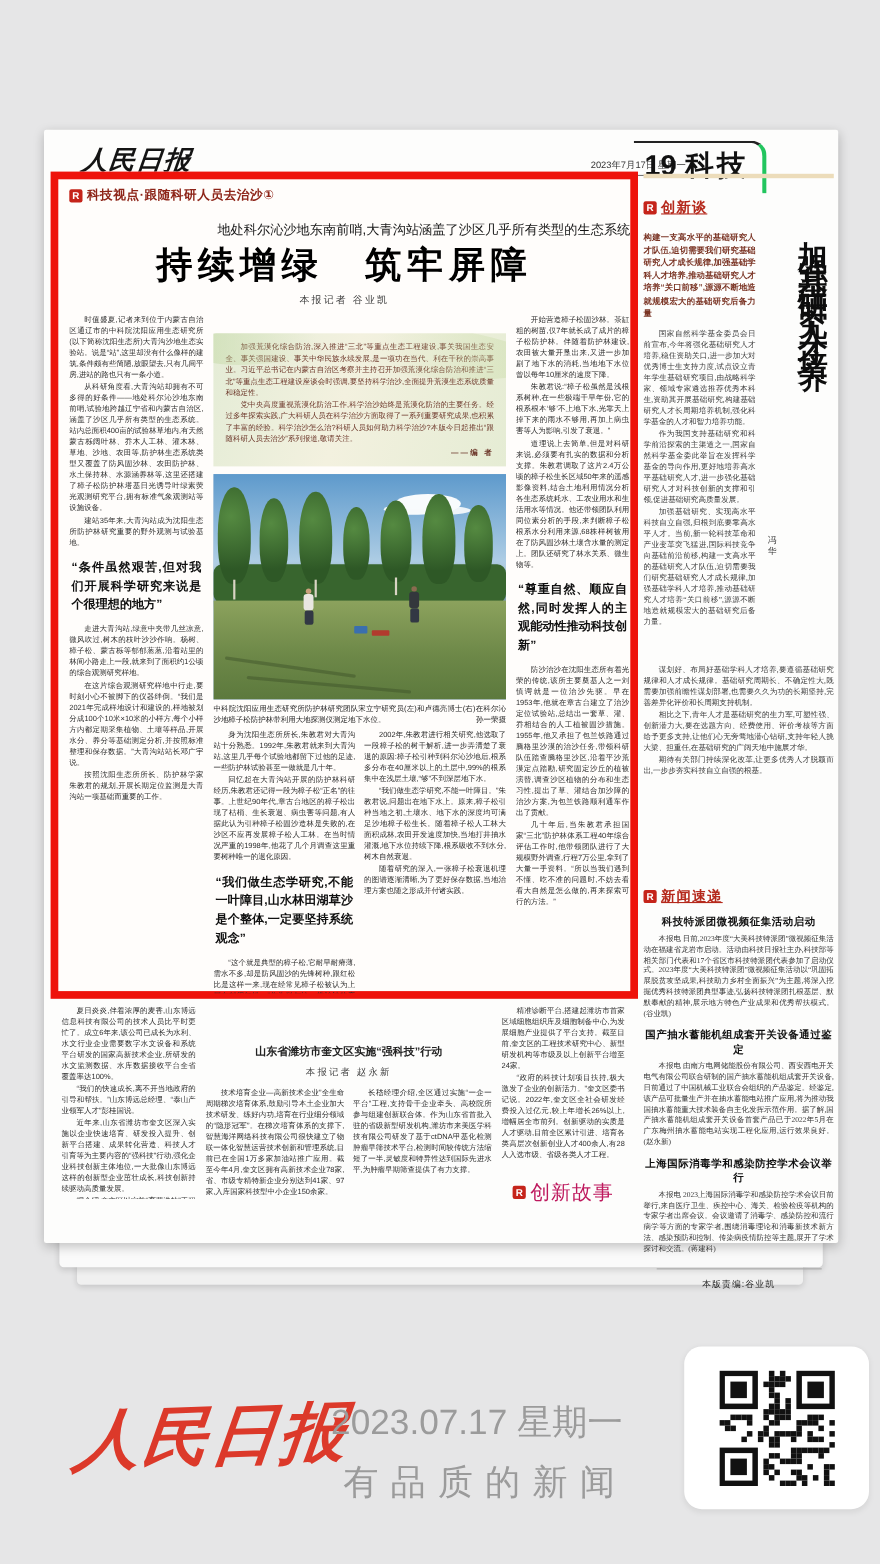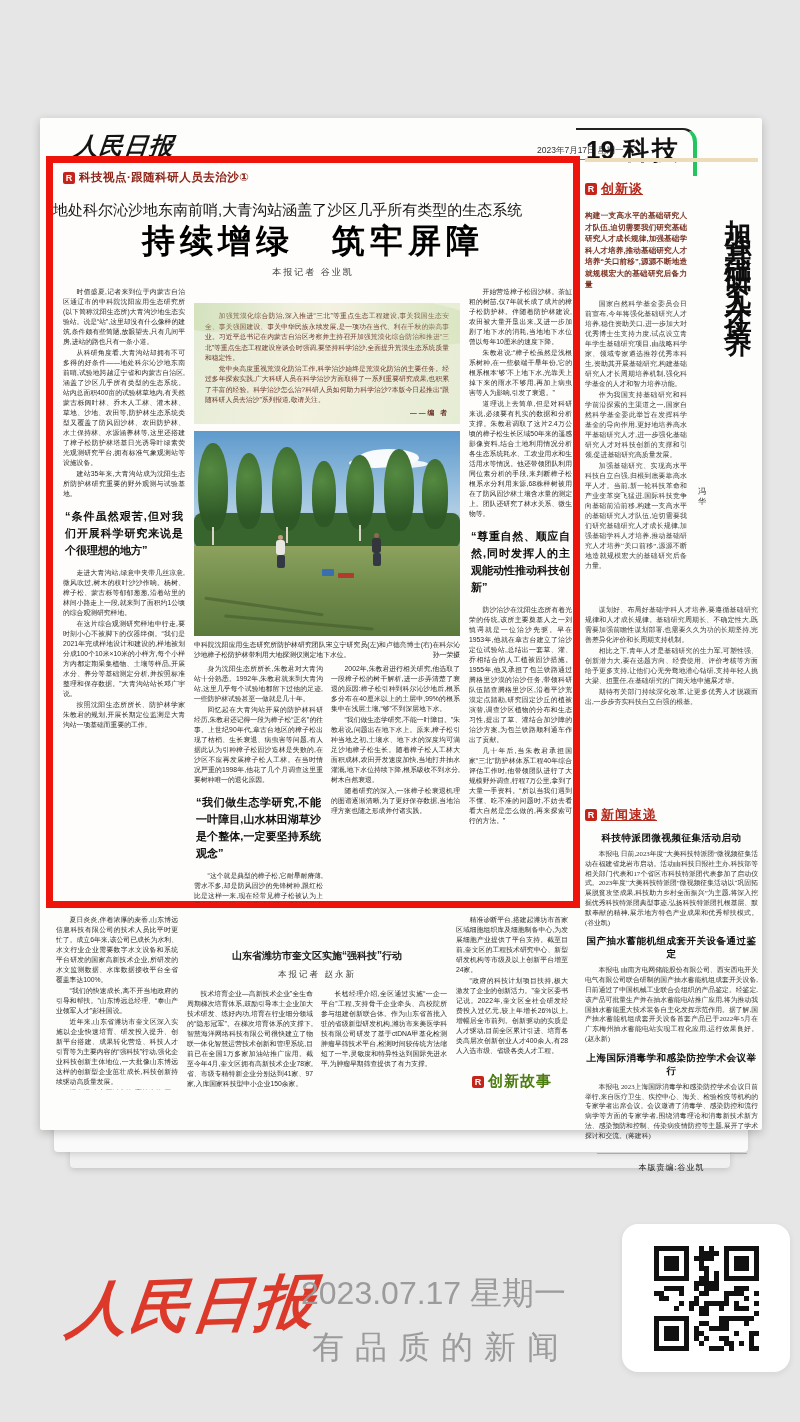--- a/index.html
+++ b/index.html
@@ -19,21 +19,21 @@
                 border-top:2px solid #222;border-right:4px solid #22c55e;border-top-right-radius:14px;}
   .pagenum{font-size:26px;font-weight:bold;color:#111;font-family:"Liberation Sans",sans-serif;}
   .section{font-size:26px;font-weight:bold;color:#111;margin-left:8px;letter-spacing:3px;}
   
   .hlbox{position:absolute;left:6px;top:38px;width:534px;height:752px;border:7px solid #ee130b;
          box-sizing:border-box;background:#fffdfb;}
   .kicker-row{position:absolute;left:10px;top:7px;display:flex;align-items:center;gap:4px;}
   .rlogo{width:12px;height:12px;background:#c5241a;color:#fff;font-size:9px;font-weight:bold;
          display:inline-flex;align-items:center;justify-content:center;border-radius:2px;flex:0 0 auto;}
   .kicker{font-size:11.5px;font-weight:bold;color:#8d2418;letter-spacing:.5px;}
-  .deck{position:absolute;left:0;right:0;top:38px;text-align:left;font-size:15px;color:#161616;font-weight:500;}
+  .deck{position:absolute;left:0;right:0;top:38px;text-align:right;font-size:12px;color:#161616;font-weight:500;}
   .headline{position:absolute;left:0;right:0;top:56px;text-align:center;font-size:33px;font-weight:900;
             color:#000;letter-spacing:5px;font-family:"Liberation Sans",sans-serif;}
   .byline{position:absolute;left:0;right:0;top:103px;text-align:center;font-size:9px;color:#3d3d3d;letter-spacing:2px;}
   .cols{position:absolute;left:10px;top:124px;width:500px;height:600px;display:flex;gap:9px;}
   .clip{overflow:hidden;}
   .bodytext p{margin:0 0 1px;font-size:6.8px;line-height:10px;text-align:justify;color:#2c2c2c;text-indent:2em;}
   .col1{width:122px;flex:0 0 auto;height:600px;}
   .colmid{width:266px;flex:0 0 auto;height:600px;display:flex;flex-direction:column;margin-top:16px;}
   .col4{width:103px;flex:0 0 auto;height:600px;}
   .pullquote{font-size:11px;line-height:17px;font-weight:800;color:#101010;text-align:justify;margin:9px 2px;}
@@ -68,21 +68,21 @@
   .a2col{width:122px;flex:0 0 auto;height:175px;}
   .a2mid{width:260px;flex:0 0 auto;display:flex;flex-direction:column;margin-top:28px;}
   .a2kicker{text-align:center;font-size:10px;font-weight:bold;color:#222;margin-top:6px;}
   .a2headline{text-align:center;font-size:25px;font-weight:900;color:#000;letter-spacing:3px;margin-top:7px;
               font-family:"DejaVu Serif","Liberation Serif",serif;}
   .a2byline{text-align:center;font-size:8.5px;color:#444;margin-top:6px;letter-spacing:2px;}
   .a2cols{display:flex;gap:8px;margin-top:8px;flex:1 1 auto;overflow:hidden;}
   .a2subcol{flex:1 1 0;}
   .a2col4{width:112px;flex:0 0 auto;position:relative;height:200px;}
   .storyhdr{position:absolute;left:0;right:0;top:157px;display:flex;justify-content:center;align-items:center;gap:4px;}
-  .storyhdr .lbl{font-size:15px;font-weight:bold;color:#4d7c0f;letter-spacing:1px;}
+  .storyhdr .lbl{font-size:18px;font-weight:normal;color:#be185d;letter-spacing:1px;}
   
   .sidebar{position:absolute;left:545px;top:40px;width:173px;height:962px;}
   .sb-rule{position:absolute;left:0;right:0;top:0;height:4px;background:#ecdcba;}
   .talk{position:absolute;left:0;top:22px;width:173px;height:612px;}
   .sb-hdr{display:flex;align-items:center;gap:4px;}
   .sb-hdr .lbl{font-size:13px;font-weight:bold;color:#b5291c;letter-spacing:1px;text-decoration:underline;}
   .talk-lede{width:102px;margin-top:12px;font-size:7.6px;line-height:11.5px;font-weight:bold;color:#7a3424;text-align:justify;}
   .talk-narrow{width:102px;height:300px;margin-top:8px;}
   .talk-wide{width:173px;height:180px;margin-top:6px;}
   .talk p{margin:0 0 1px;font-size:6.9px;line-height:10px;color:#3a3a3a;text-align:justify;text-indent:2em;

